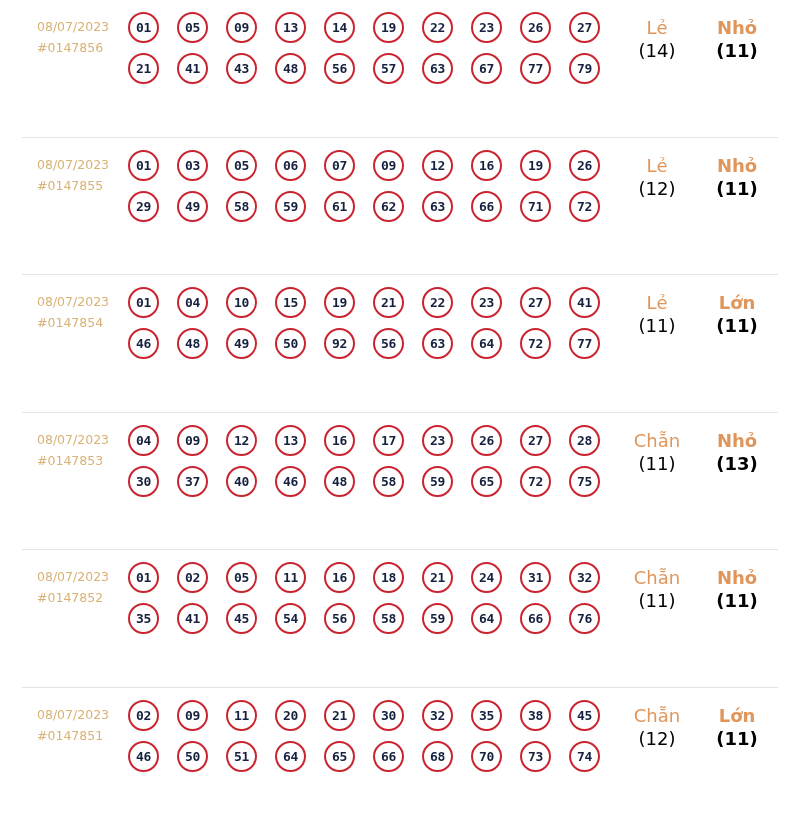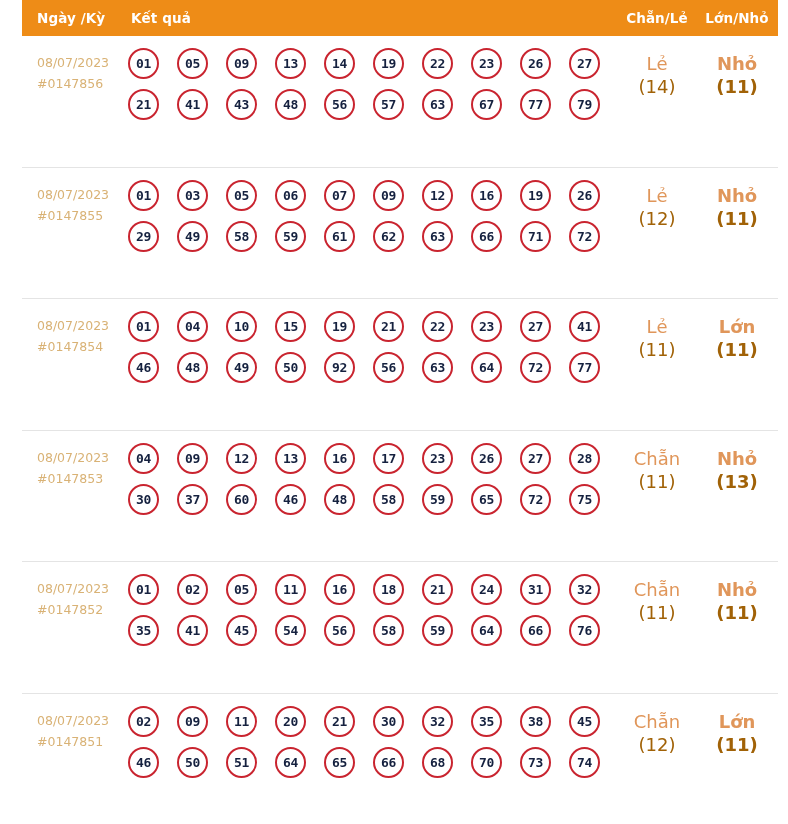--- a/index.html
+++ b/index.html
@@ -131,34 +131,28 @@
     width: 78px;
     flex: 0 0 78px;
   }
   .cell-size {
     width: 82px;
     flex: 0 0 82px;
     font-weight: bold;
   }
   .cell-parity .count, .cell-size .count {
     display: block;
-    color: #a16207;
+    color: #000000;
   }
 </style>
 </head>
 <body>
 
 <div class="results-table">
 
-  <div class="table-header">
-    <div class="th-date">Ngày /Kỳ</div>
-    <div class="th-result">Kết quả</div>
-    <div class="th-parity">Chẵn/Lẻ</div>
-    <div class="th-size">Lớn/Nhỏ</div>
-  </div>
 
   <div class="table-body">
       <div class="result-row">
         <div class="cell-date"><span class="date-value">08/07/2023</span><span class="date-id">#0147856</span></div>
         <div class="cell-result">
           <div class="ball-line">
             <div class="ball">01</div>
             <div class="ball">05</div>
             <div class="ball">09</div>
             <div class="ball">13</div>
@@ -258,21 +252,21 @@
             <div class="ball">16</div>
             <div class="ball">17</div>
             <div class="ball">23</div>
             <div class="ball">26</div>
             <div class="ball">27</div>
             <div class="ball">28</div>
           </div>
           <div class="ball-line">
             <div class="ball">30</div>
             <div class="ball">37</div>
-            <div class="ball">60</div>
+            <div class="ball">40</div>
             <div class="ball">46</div>
             <div class="ball">48</div>
             <div class="ball">58</div>
             <div class="ball">59</div>
             <div class="ball">65</div>
             <div class="ball">72</div>
             <div class="ball">75</div>
           </div>
         </div>
         <div class="cell-parity"><span>Chẵn</span><span class="count">(11)</span></div>

